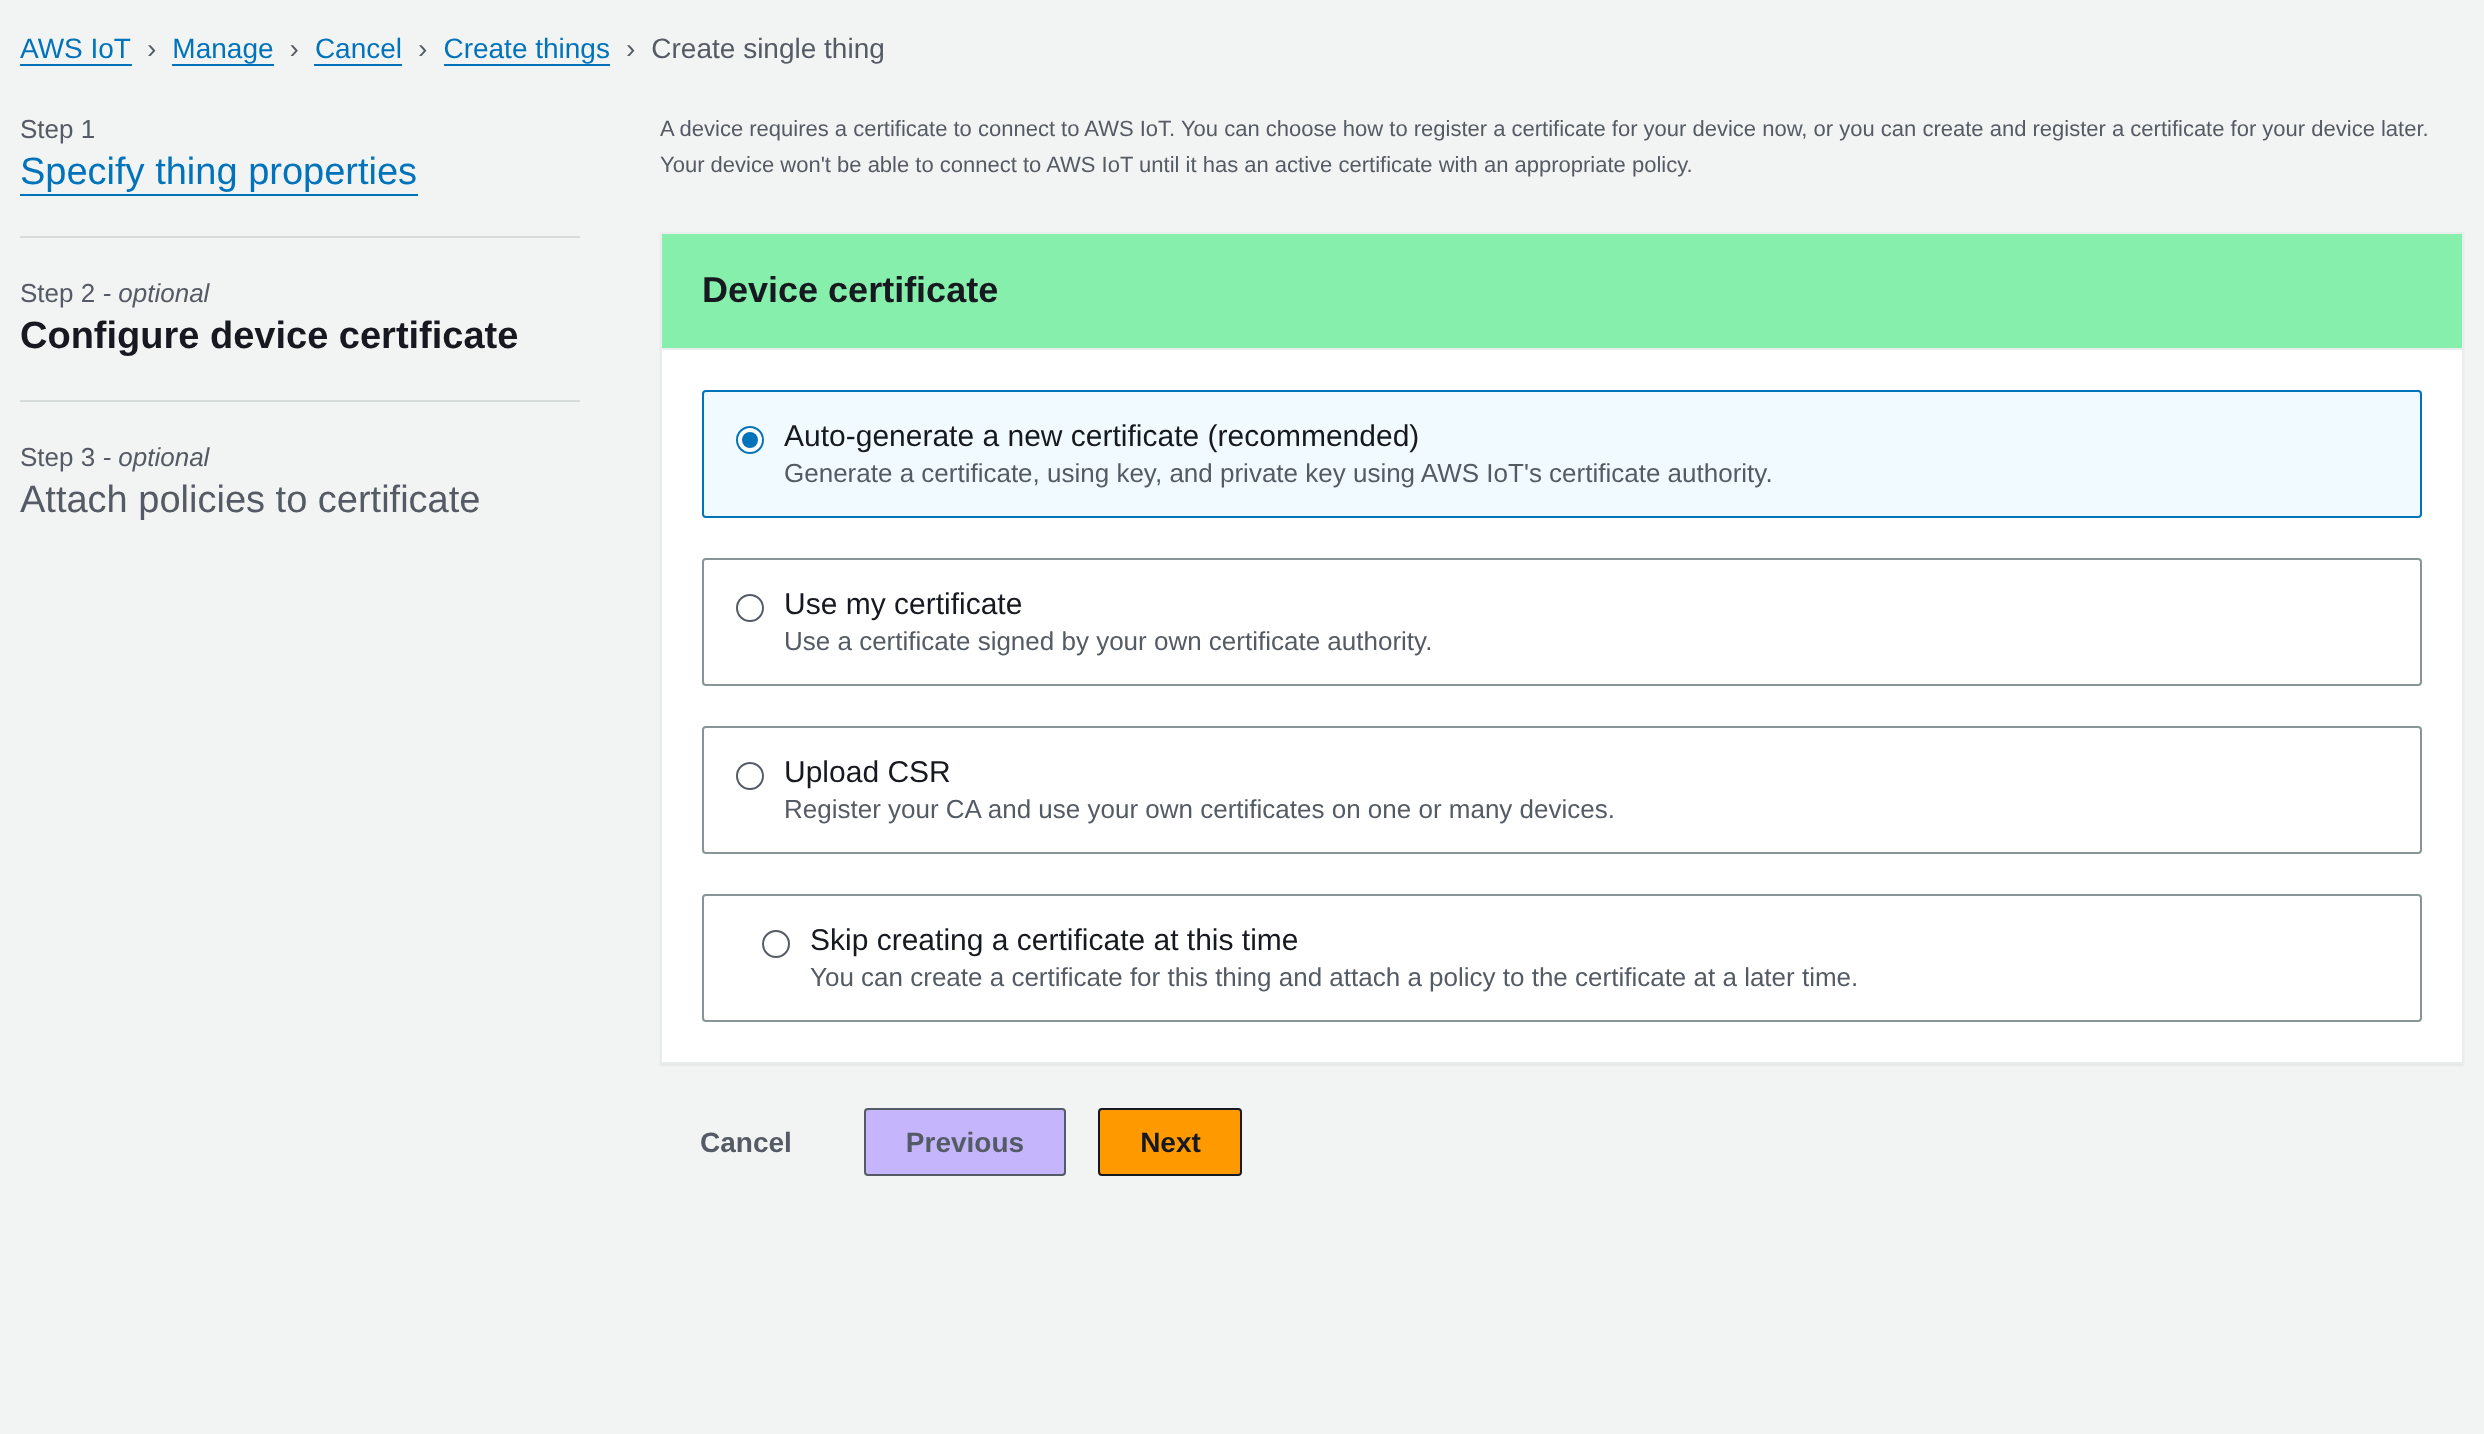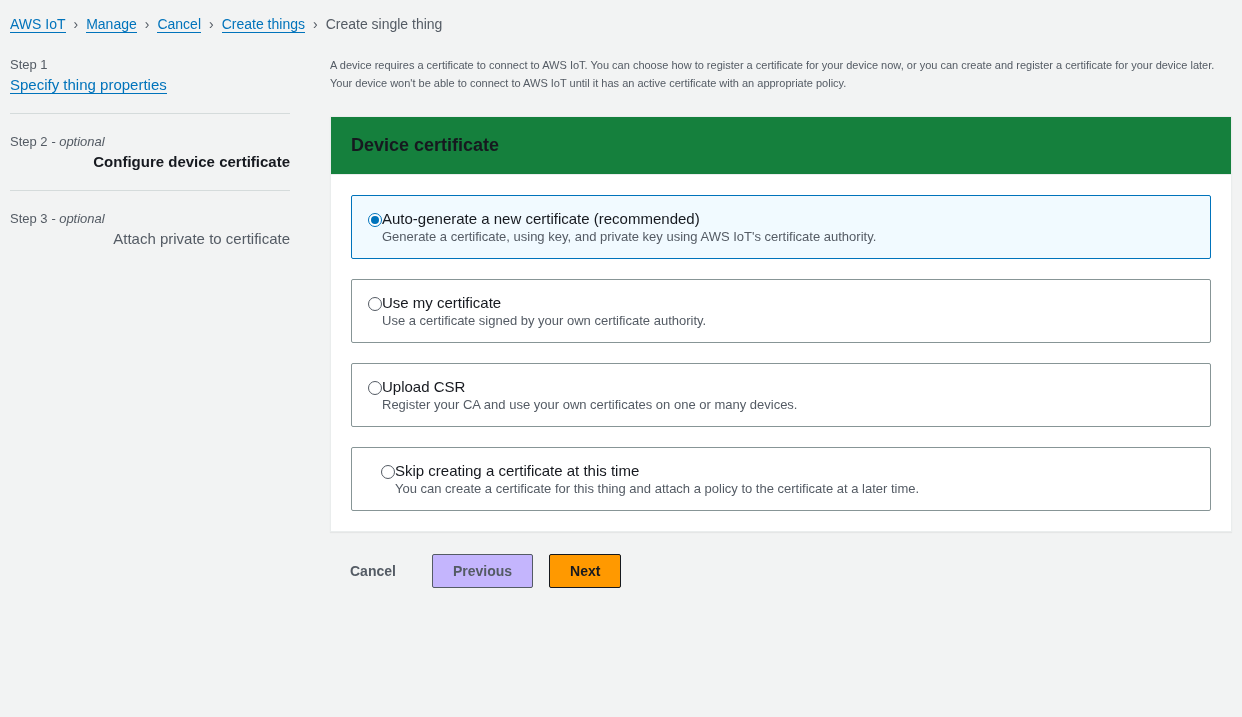--- a/index.html
+++ b/index.html
@@ -53,23 +53,22 @@
     }
     .step-label {
       font-size: 13px;
       color: #545b64;
       margin-bottom: 4px;
     }
     .step-label .optional {
       font-style: italic;
     }
     .step-title {
-      font-size: 15px;
-      color: #545b64;
-      text-align: right;
+      font-size: 19px;
+      color: #545b64;
     }
     .step-title.link {
       color: #0073bb;
       border-bottom: 1px solid #0073bb;
       display: inline;
       cursor: pointer;
     }
     .step-title.active {
       color: #16191f;
       font-weight: 700;
@@ -103,37 +102,38 @@
       margin-bottom: 24px;
     }
     .panel {
       background: #fff;
       border: 1px solid #eaeded;
       box-shadow: 0 1px 1px rgba(0,0,0,0.05);
     }
     .panel-header {
       padding: 18px 20px;
       border-bottom: 1px solid #eaeded;
-      background: #15803d;
+      background: #86efac;
     }
     .panel-header h2 {
       font-size: 18px;
       font-weight: 700;
       color: #16191f;
     }
     .panel-body {
       padding: 20px;
     }
     .option {
       border: 1px solid #879596;
       border-radius: 2px;
       padding: 14px 16px 14px 16px;
       margin-bottom: 20px;
       display: flex;
       align-items: flex-start;
+      gap: 10px;
       cursor: pointer;
       background: #fff;
     }
     .option:last-child { margin-bottom: 0; padding-left: 29px; }
     .option.selected {
       border: 1px solid #0073bb;
       background: #f1faff;
     }
     .radio {
       width: 14px;
@@ -223,21 +223,21 @@
       <div class="step">
         <div class="step-label">
           <span>Step 2</span><span class="optional"> - optional</span>
         </div>
         <div class="step-title active">Configure device certificate</div>
       </div>
       <div class="step">
         <div class="step-label">
           <span>Step 3</span><span class="optional"> - optional</span>
         </div>
-        <div class="step-title">Attach private to certificate</div>
+        <div class="step-title">Attach policies to certificate</div>
       </div>
     </aside>
 
     <main class="main">
       <p class="page-desc">A device requires a certificate to connect to AWS IoT. You can choose how to register a certificate for your device now, or you can create and register a certificate for your device later. Your device won't be able to connect to AWS IoT until it has an active certificate with an appropriate policy.</p>
 
       <section class="panel">
         <div class="panel-header">
           <h2>Device certificate</h2>
         </div>

